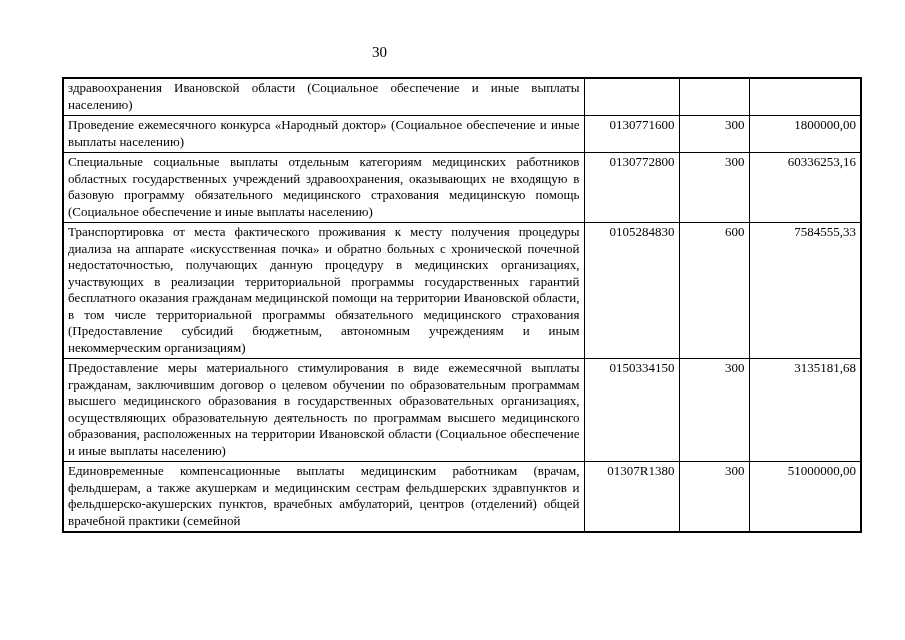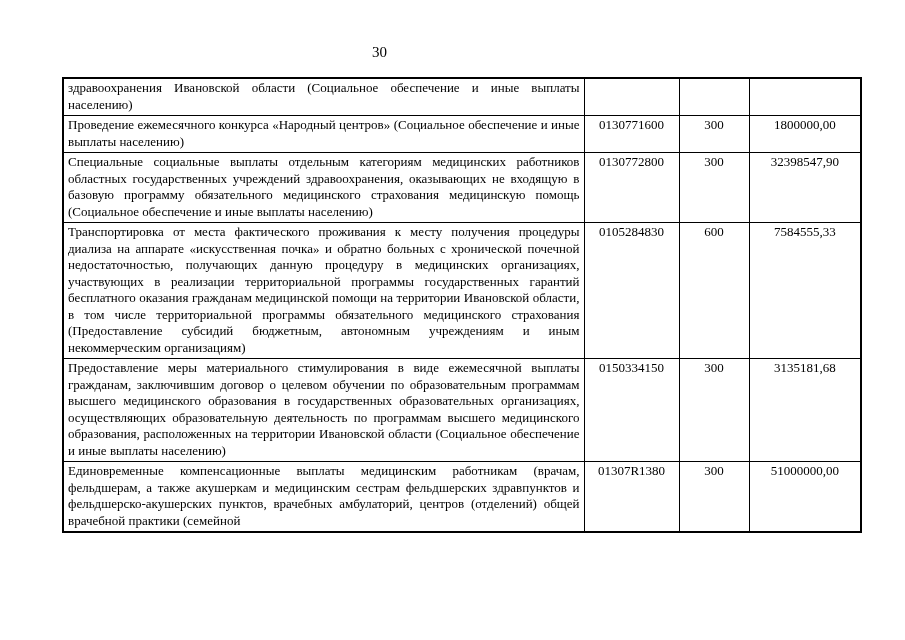--- a/index.html
+++ b/index.html
@@ -43,21 +43,21 @@
   }
   col.c-desc   { width: 521px; }
   col.c-code   { width: 95px; }
   col.c-type   { width: 70px; }
   col.c-amount { width: 112px; }
   td.desc {
     text-align: justify;
     text-align-last: left;
   }
   td.code, td.etype, td.amount {
-    text-align: center;
+    text-align: right;
     white-space: nowrap;
   }
 </style>
 </head>
 <body>
 
 <div class="page">
 
   <div class="page-number">30</div>
 
@@ -71,31 +71,31 @@
     <tbody>
 
       <tr>
         <td class="desc">здравоохранения Ивановской области (Социальное обеспечение и иные выплаты населению)</td>
         <td class="code"></td>
         <td class="etype"></td>
         <td class="amount"></td>
       </tr>
 
       <tr>
-        <td class="desc">Проведение ежемесячного конкурса «Народный центров» (Социальное обеспечение и иные выплаты населению)</td>
+        <td class="desc">Проведение ежемесячного конкурса «Народный доктор» (Социальное обеспечение и иные выплаты населению)</td>
         <td class="code">0130771600</td>
         <td class="etype">300</td>
         <td class="amount">1800000,00</td>
       </tr>
 
       <tr>
         <td class="desc">Специальные социальные выплаты отдельным категориям медицинских работников областных государственных учреждений здравоохранения, оказывающих не входящую в базовую программу обязательного медицинского страхования медицинскую помощь (Социальное обеспечение и иные выплаты населению)</td>
         <td class="code">0130772800</td>
         <td class="etype">300</td>
-        <td class="amount">32398547,90</td>
+        <td class="amount">60336253,16</td>
       </tr>
 
       <tr>
         <td class="desc">Транспортировка от места фактического проживания к месту получения процедуры диализа на аппарате «искусственная почка» и обратно больных с хронической почечной недостаточностью, получающих данную процедуру в медицинских организациях, участвующих в реализации территориальной программы государственных гарантий бесплатного оказания гражданам медицинской помощи на территории Ивановской области, в том числе территориальной программы обязательного медицинского страхования (Предоставление субсидий бюджетным, автономным учреждениям и иным некоммерческим организациям)</td>
         <td class="code">0105284830</td>
         <td class="etype">600</td>
         <td class="amount">7584555,33</td>
       </tr>
 
       <tr>

